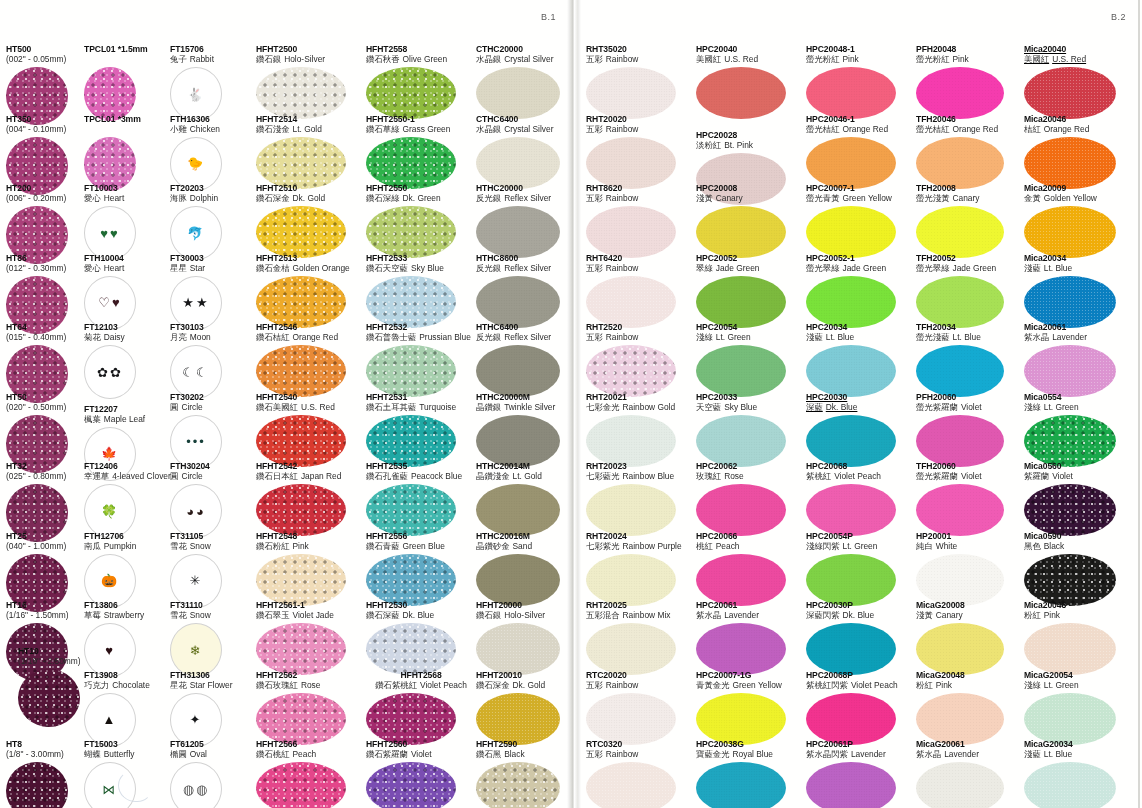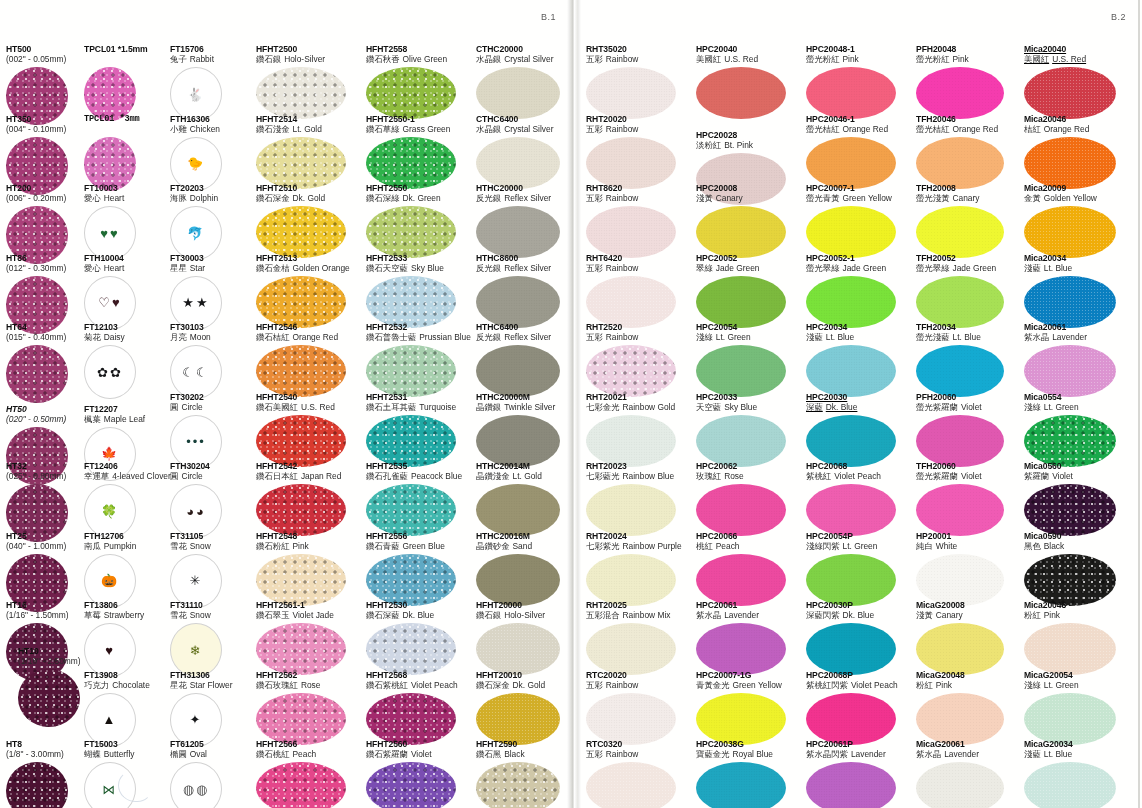--- a/index.html
+++ b/index.html
@@ -170,21 +170,21 @@
         <div class="cell" style="top: 252.5px; width: 78px;">
           <div class="code">HT86</div>
           <div class="desc"><span class="cn">(012" - 0.30mm)</span></div>
           <div class="sw circle grain chunky" style="width: 62px; height: 58px; background: rgb(165, 62, 116);"></div>
         </div>
         <div class="cell" style="top: 322px; width: 78px;">
           <div class="code">HT64</div>
           <div class="desc"><span class="cn">(015" - 0.40mm)</span></div>
           <div class="sw circle grain chunky" style="width: 62px; height: 58px; background: rgb(156, 58, 110);"></div>
         </div>
-        <div class="cell" style="top: 404px; width: 78px; font-style: italic;">
+        <div class="cell" style="top: 392px; width: 78px;">
           <div class="code">HT50</div>
           <div class="desc"><span class="cn">(020" - 0.50mm)</span></div>
           <div class="sw circle grain chunky" style="width: 62px; height: 58px; background: rgb(142, 51, 99);"></div>
         </div>
         <div class="cell" style="top: 461px; width: 78px;">
           <div class="code">HT32</div>
           <div class="desc"><span class="cn">(025" - 0.80mm)</span></div>
           <div class="sw circle grain chunky" style="width: 62px; height: 58px; background: rgb(125, 42, 87);"></div>
         </div>
         <div class="cell" style="top: 530.5px; width: 78px;">
@@ -207,21 +207,21 @@
           <div class="desc"><span class="cn">(1/8" - 3.00mm)</span></div>
           <div class="sw circle grain chunky" style="width: 62px; height: 58px; background: rgb(76, 18, 50);"></div>
         </div>
       </div>
       <div class="col" style="position: absolute; left: 84px; top: 0px; width: 86px; height: 808px;">
         <div class="cell" style="top: 44px; width: 86px;">
           <div class="code">TPCL01 *1.5mm</div>
           <div class="desc">&nbsp;</div>
           <div class="sw circle grain chunky" style="width: 52px; height: 54px; background: rgb(221, 99, 182);"></div>
         </div>
-        <div class="cell" style="top: 113.5px; width: 86px; font-family: Liberation Mono, monospace;">
+        <div class="cell" style="top: 113.5px; width: 86px;">
           <div class="code">TPCL01 *3mm</div>
           <div class="desc">&nbsp;</div>
           <div class="sw circle grain chunky" style="width: 52px; height: 54px; background: rgb(216, 111, 186);"></div>
         </div>
         <div class="cell" style="top: 183px; width: 86px;">
           <div class="code">FT10003</div>
           <div class="desc"><span class="cn">愛心</span><span>Heart</span></div>
           <div class="sw circle outline" style="width: 52px; height: 54px; background: rgb(255, 255, 255);">
             <span class="shape-glyph" style="color: rgb(31, 107, 52);">♥♥</span>
           </div>
@@ -458,21 +458,21 @@
         <div class="cell" style="top: 530.5px; width: 110px;">
           <div class="code">HFHT2556</div>
           <div class="desc"><span class="cn">鑽石青藍</span><span>Green Blue</span></div>
           <div class="sw pill grain chunky" style="width: 90px; height: 52px; background: rgb(95, 169, 196);"></div>
         </div>
         <div class="cell" style="top: 600px; width: 110px;">
           <div class="code">HFHT2530</div>
           <div class="desc"><span class="cn">鑽石深藍</span><span>Dk. Blue</span></div>
           <div class="sw pill grain chunky" style="width: 90px; height: 52px; background: rgb(207, 215, 228);"></div>
         </div>
-        <div class="cell" style="top: 669.5px; width: 110px;">
+        <div class="cell" style="top: 669.5px; width: 110px; text-align: center;">
           <div class="code">HFHT2568</div>
           <div class="desc"><span class="cn">鑽石紫桃紅</span><span>Violet Peach</span></div>
           <div class="sw pill grain chunky" style="width: 90px; height: 52px; background: rgb(163, 42, 109);"></div>
         </div>
         <div class="cell" style="top: 739px; width: 110px;">
           <div class="code">HFHT2560</div>
           <div class="desc"><span class="cn">鑽石紫羅蘭</span><span>Violet</span></div>
           <div class="sw pill grain chunky" style="width: 90px; height: 52px; background: rgb(122, 77, 178);"></div>
         </div>
       </div>

